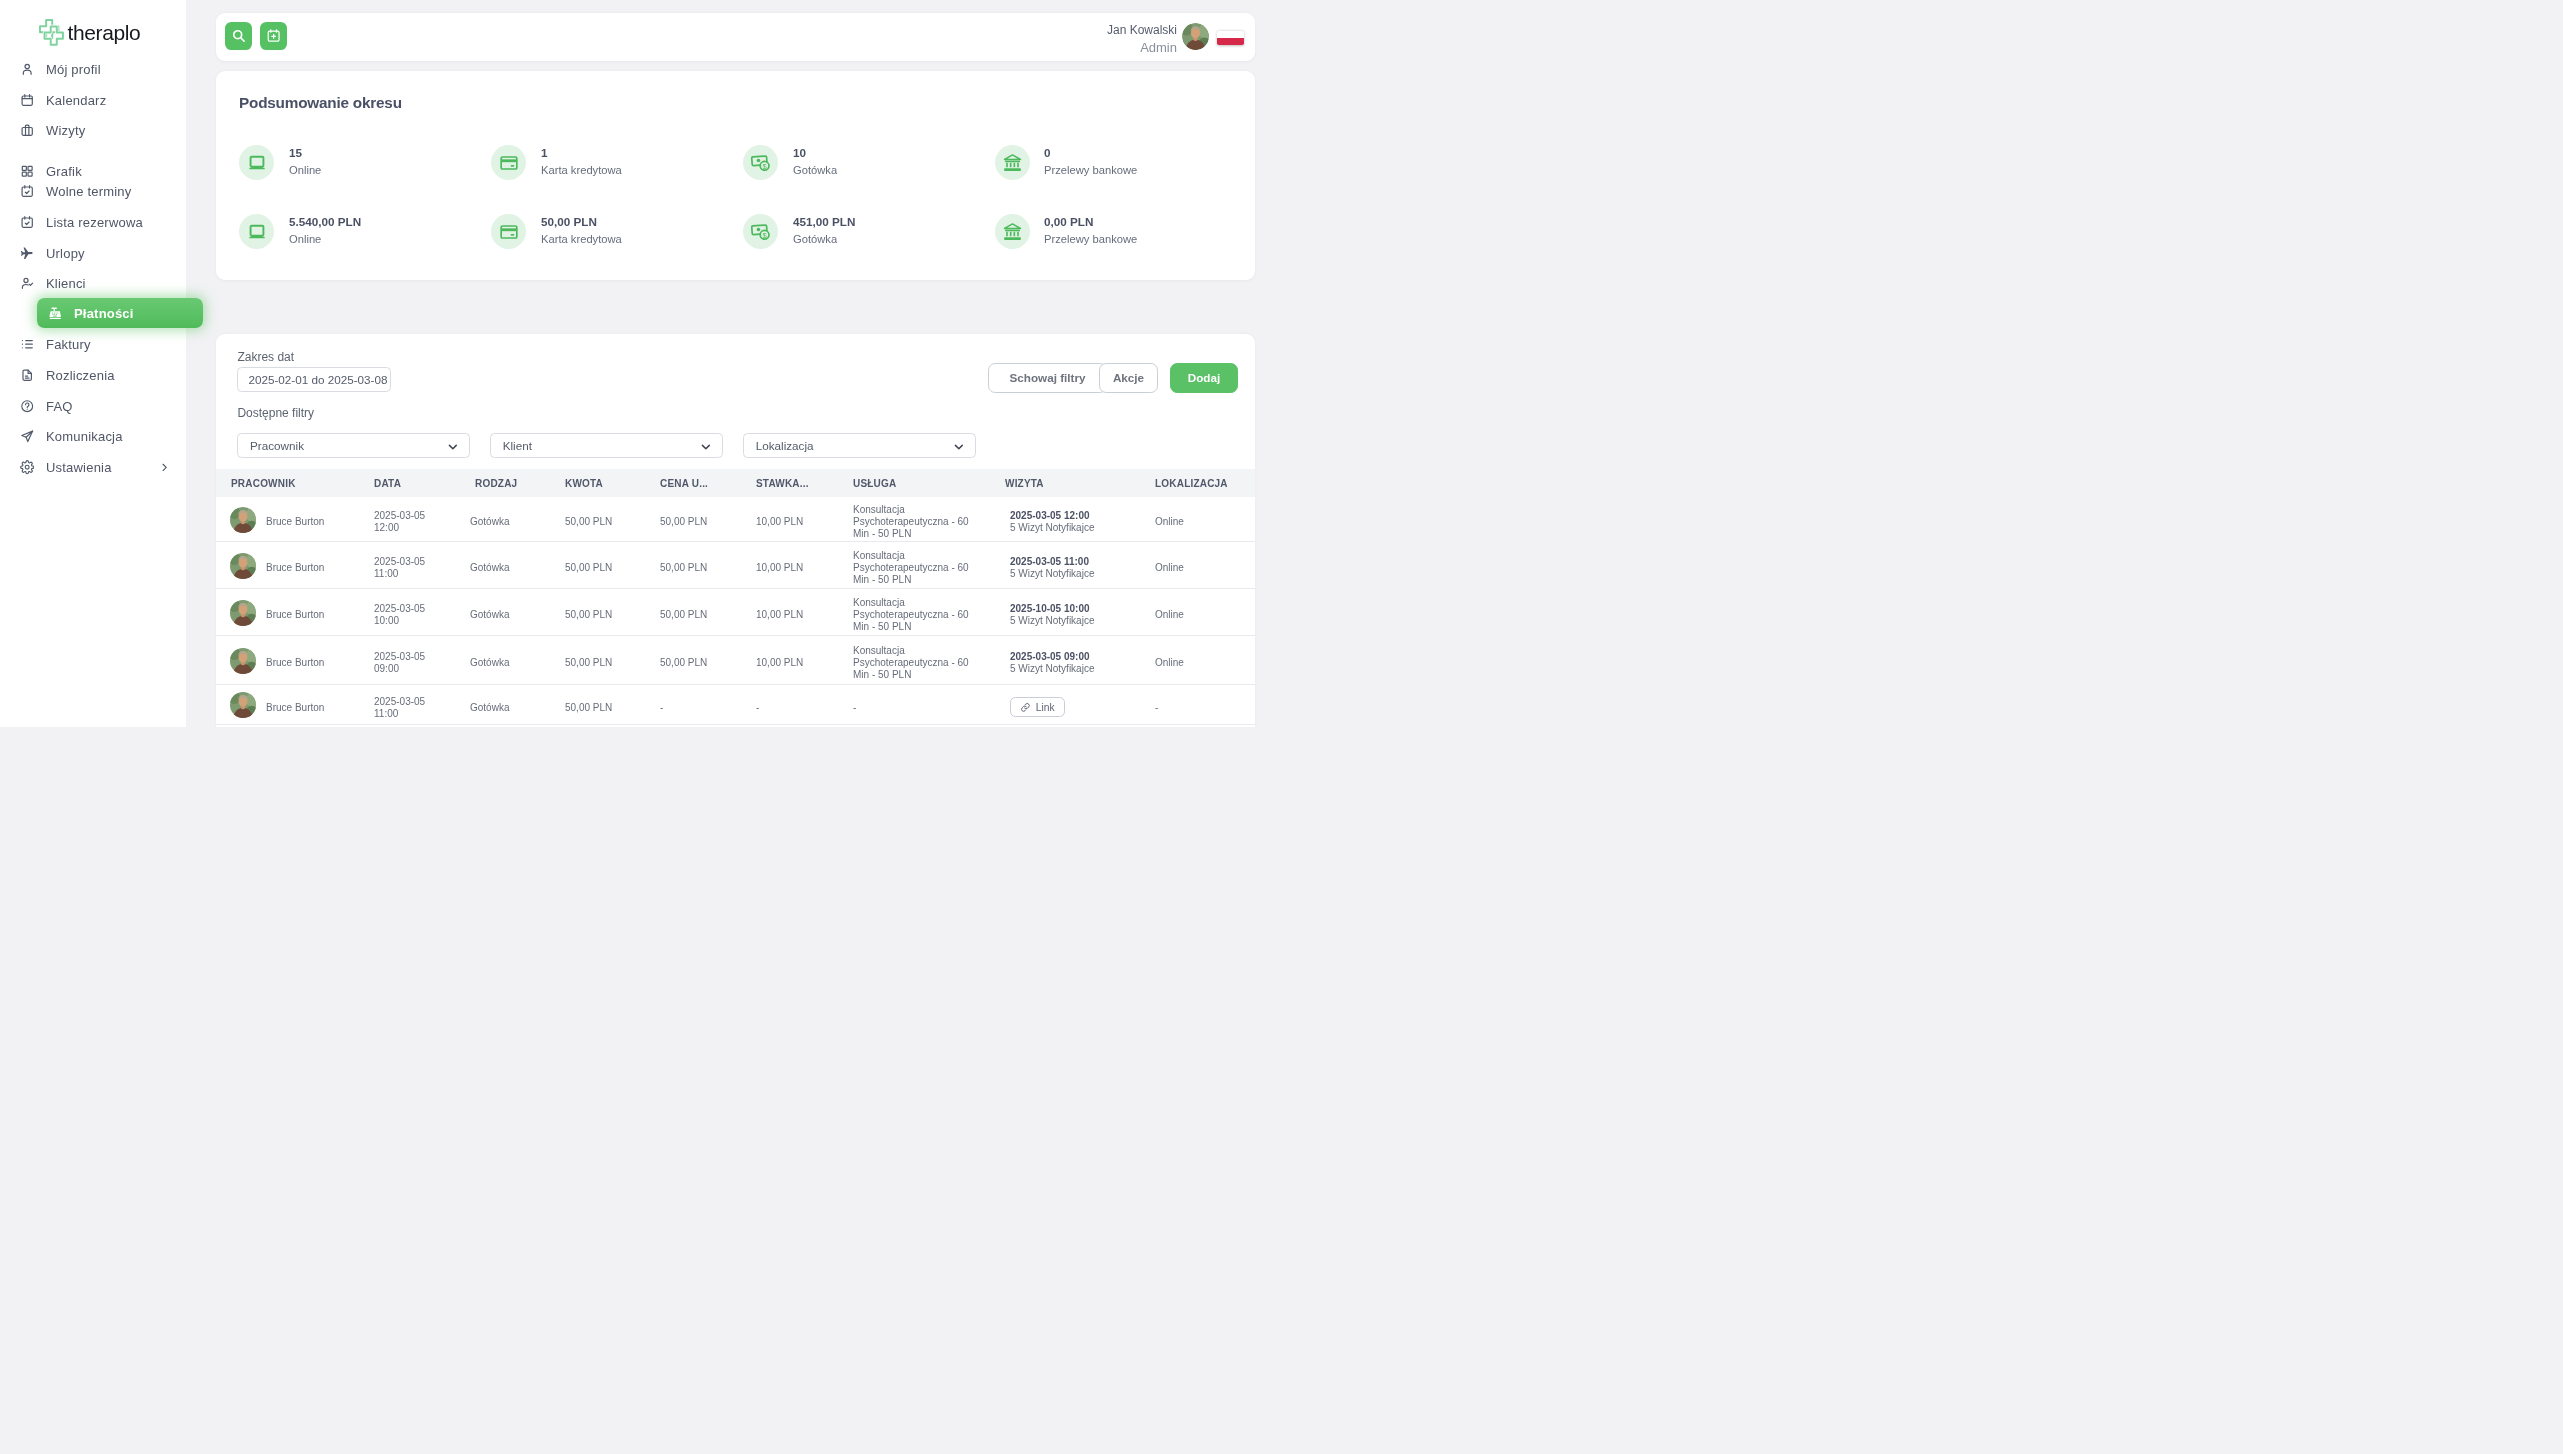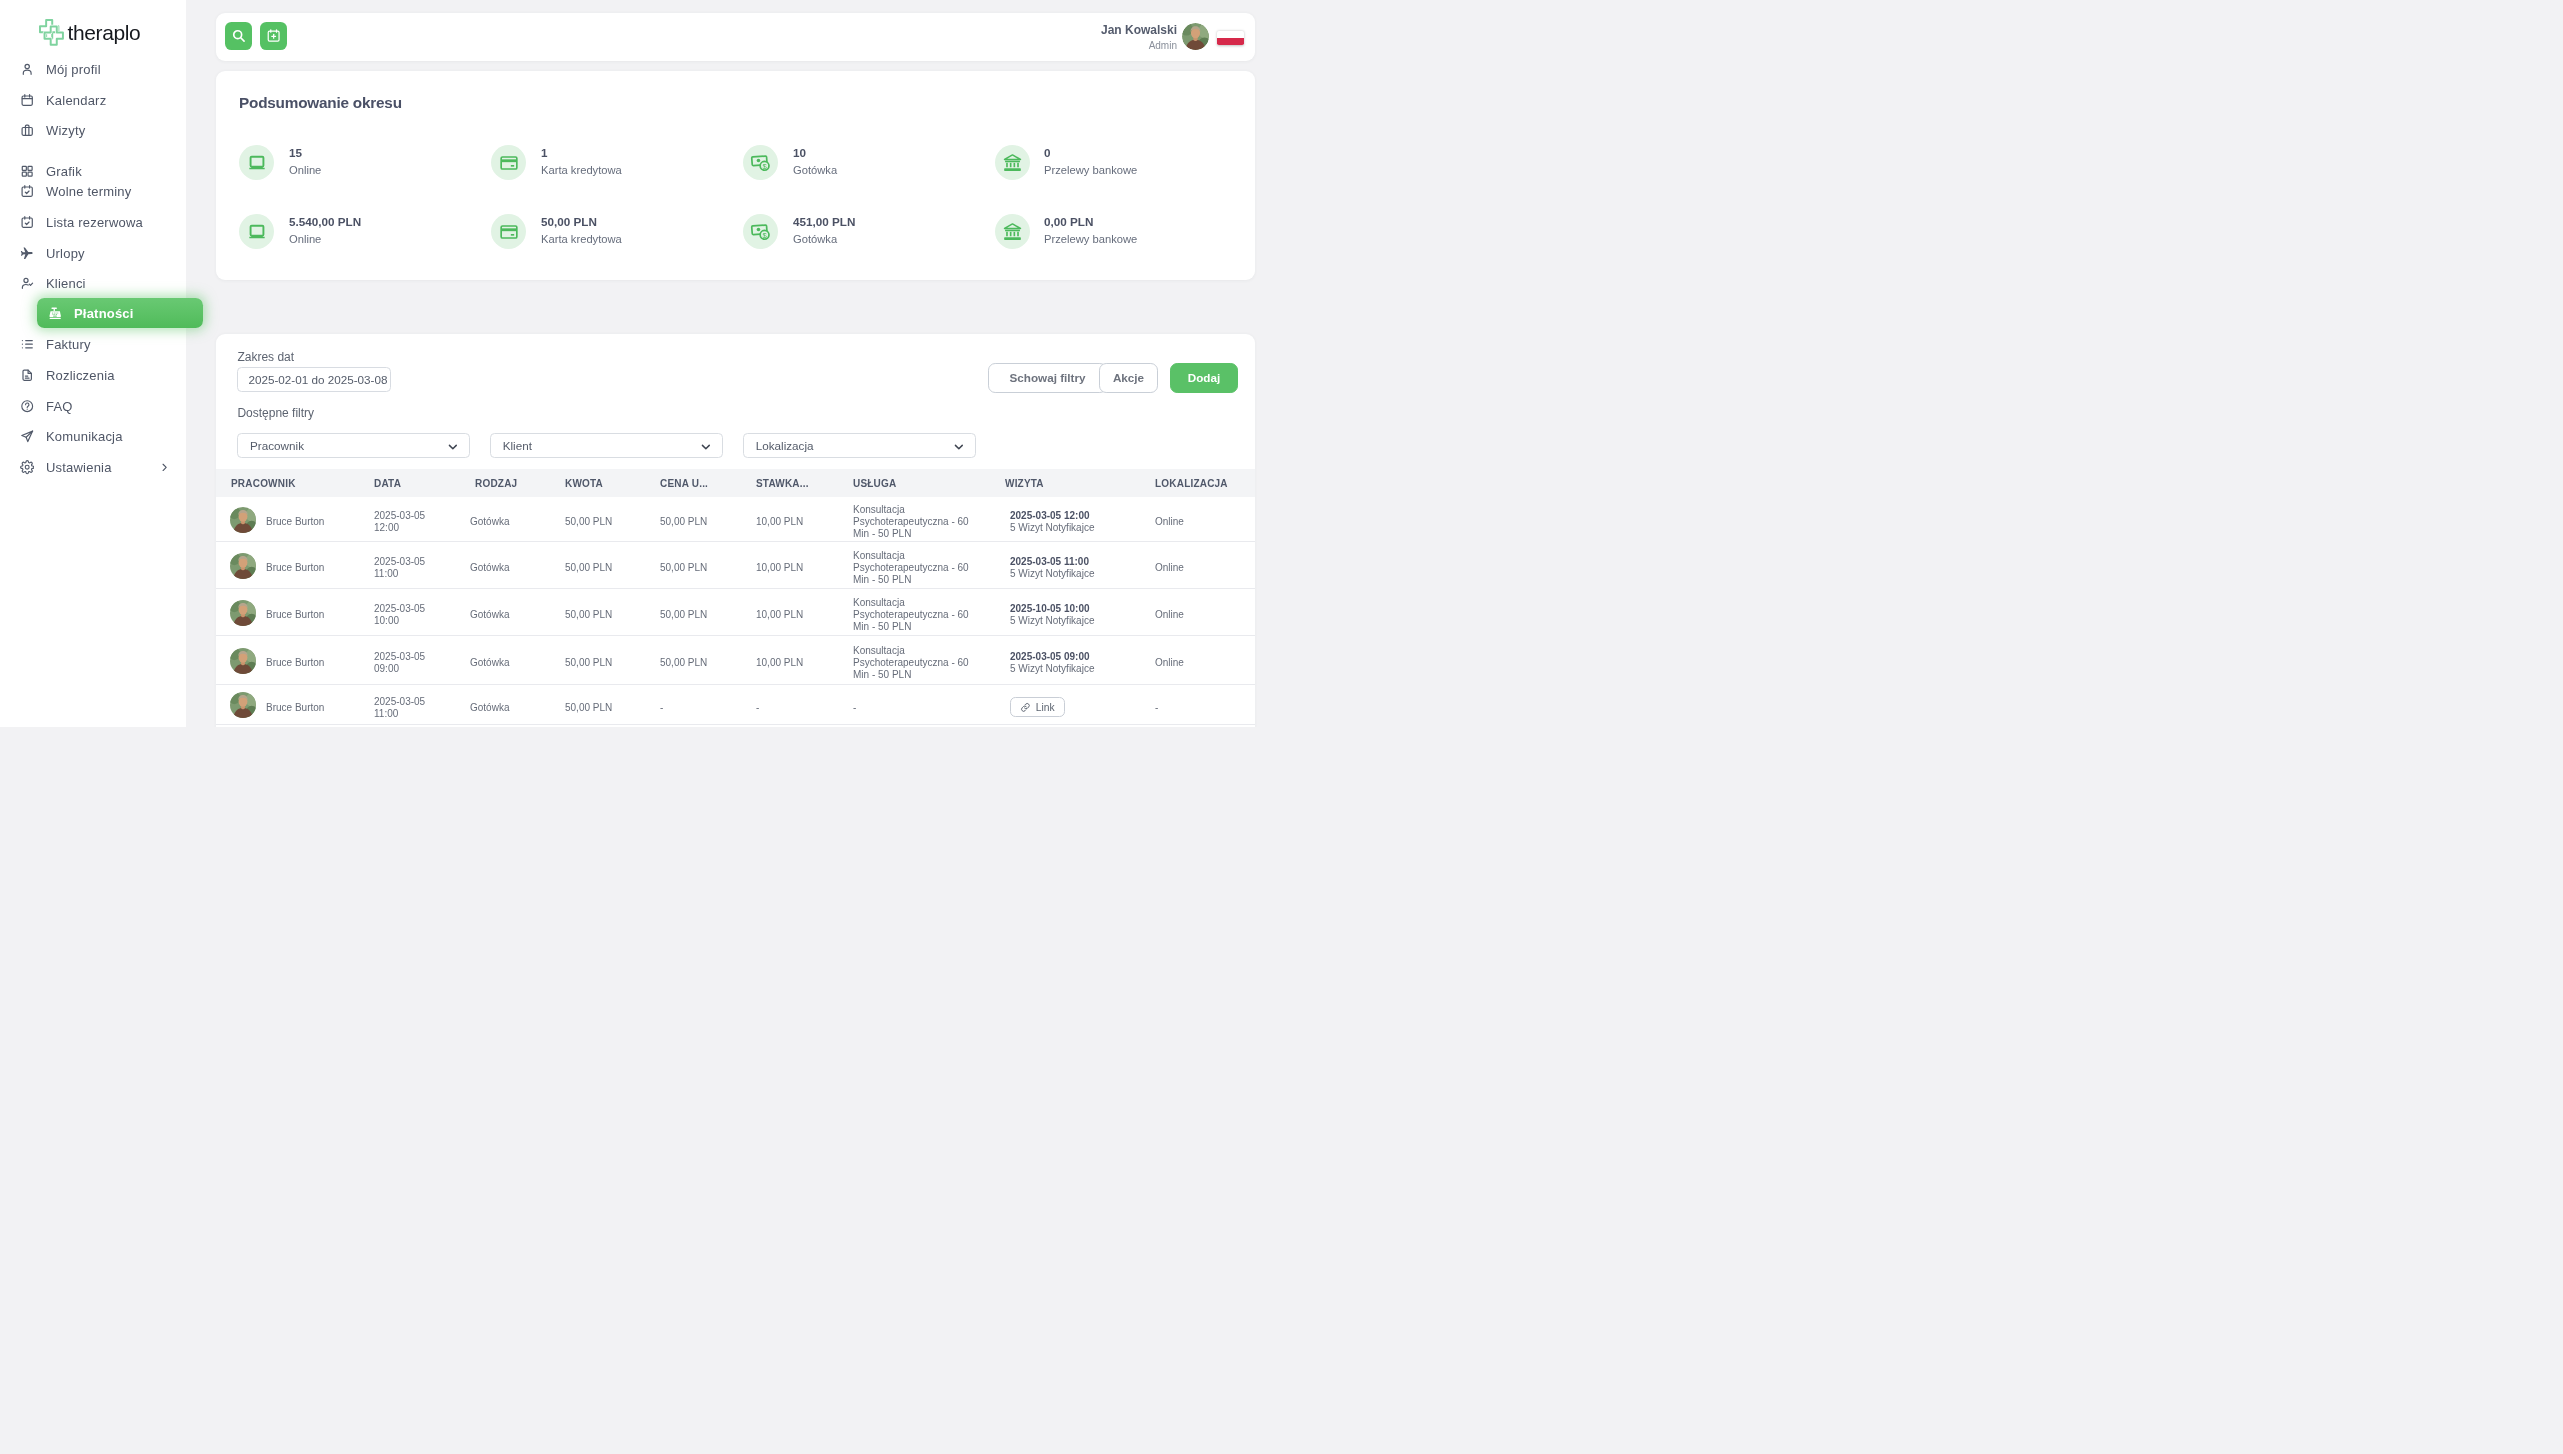--- a/index.html
+++ b/index.html
@@ -17,22 +17,22 @@
   .mi.active { left:9px; top:244px; width:166px; height:30px; border-radius:7.2px;
      background:linear-gradient(180deg,#69c973,#50bb5a);
      box-shadow:0 0 11.7px 2.7px rgba(98,199,108,0.5);margin-left:28px; }
   .mi.active svg { left:10.8px; }
   .mi.active .ml { left:37px; color:#fff; font-weight:600; }
   .mi .chev { position:absolute; left:159px !important; width:10.8px; height:10.8px; }
   .card { position:absolute; background:#fff; border-radius:9px; box-shadow:0 0.9px 3.6px rgba(40,50,60,0.05); }
   .topbar { left:216px; top:13px; width:1039px; height:48px; }
   .gbtn { position:absolute; top:9px; width:27.4px; height:28px; background:#55c163; border-radius:6.3px; display:flex; align-items:center; justify-content:center; }
   .user { position:absolute; right:78px; top:0; height:48px; text-align:right; }
-  .uname { font-size:12px; font-weight:700; color:#555c6d; margin-top:10.3px; }
-  .urole { font-size:10px; color:#8a909b; margin-top:2.7px; }
+  .uname { font-size:12px; font-weight:400; color:#555c6d; margin-top:10.3px; }
+  .urole { font-size:13px; color:#8a909b; margin-top:2.7px; }
   .avatar { position:absolute; border-radius:50%; overflow:hidden; }
   .flag { position:absolute; left:1001px; top:17.6px; width:27px; height:14.2px; border-radius:1.8px; box-shadow:0 0.9px 2.7px rgba(0,0,0,0.25); overflow:hidden; background:#fff; }
   .flag i { position:absolute; left:0; bottom:0; width:100%; height:50%; background:#d6294a; }
   .statcard { left:216px; top:71px; width:1039px; height:209px; }
   .sctitle { position:absolute; left:23px; top:23px; font-size:15.3px; font-weight:700; color:#4a5066; letter-spacing:-0.2px; }
   .scirc { position:absolute; width:35px; height:35px; border-radius:50%; background:#e1f3e4; display:flex; align-items:center; justify-content:center; }
   .sval { position:absolute; font-size:11.7px; font-weight:700; color:#4b5164; white-space:nowrap; }
   .slab { position:absolute; font-size:11.2px; color:#666d7c; white-space:nowrap; }
   .filtercard { left:216px; top:334px; width:1039px; height:468px; }
   .flab { position:absolute; font-size:12px; color:#5c6370; }

